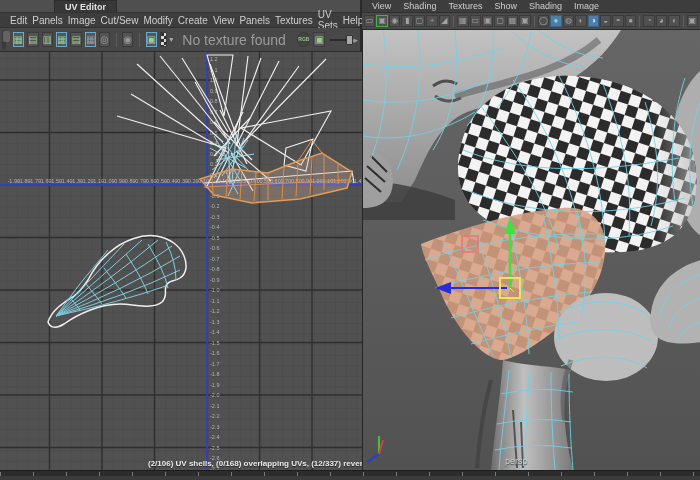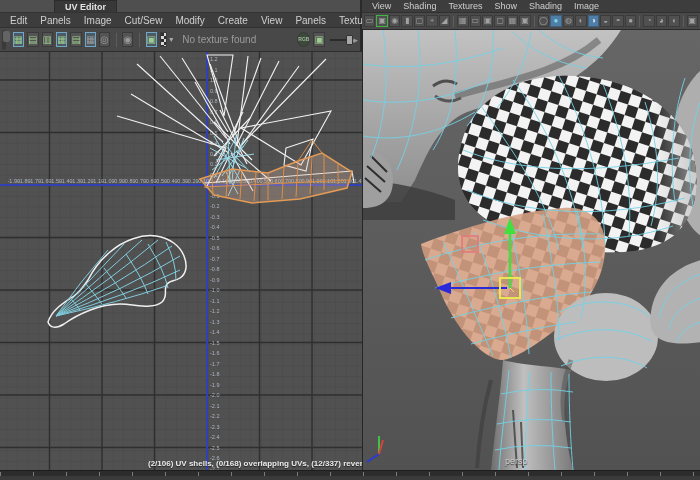--- a/index.html
+++ b/index.html
@@ -3,33 +3,33 @@
 <meta charset="utf-8">
 <style>
   html,body{margin:0;padding:0;background:#3a3a3a;}
   *{box-sizing:border-box;font-family:"Liberation Sans","DejaVu Sans",sans-serif;}
   .app{position:relative;width:700px;height:476px;background:#444;overflow:hidden;}
 
   
   .left-pane{position:absolute;left:0;top:0;width:362px;height:470px;background:#494949;border-right:2px solid #2a2a2a;}
   .uv-titlebar{height:13px;background:#4f4f4f;display:flex;align-items:stretch;border-bottom:1px solid #333;}
   .uv-tab{margin-left:54px;background:#383838;color:#e2e2e2;font-size:9px;font-weight:bold;padding:1px 10px 0 10px;border:1px solid #2c2c2c;border-bottom:none;}
-  .uv-menubar{height:15px;background:#3d3d3d;display:flex;align-items:center;gap:13px;padding:0 0 0 10px;border-bottom:1px solid #313131;}
+  .uv-menubar{height:15px;background:#3d3d3d;display:flex;align-items:center;gap:5px;padding:0 0 0 10px;border-bottom:1px solid #313131;}
   .uv-menubar span{font-size:10px;color:#cfcfcf;cursor:default;}
   .uv-toolbar{position:relative;height:24px;background:#484848;display:flex;align-items:center;gap:3px;padding:0 4px 0 2px;border-bottom:1px solid #2e2e2e;}
   .lscroll{width:9px;height:20px;background:#3a3a3a;border-radius:2px;position:relative;margin-right:4px;}
   .lscroll i{position:absolute;left:1px;top:1px;width:7px;height:11px;background:#646464;border-radius:2px;}
   .tbico{width:15px;height:15px;background:#545454;border:1px solid #3a3a3a;color:#9a9a9a;font-size:10px;line-height:13px;text-align:center;display:inline-block;cursor:default;}
   .tbico.g{color:#9ccc8f;}
   .tbico.sel{border:1px solid #6ea7c8;background:#4d5a64;}
   .tbico.checker{background:repeating-conic-gradient(#d8d8d8 0 25%, #2e2e2e 0 50%) 0 0/6px 6px;}
   .tbico.rgbico{border-radius:50%;background:#3c4a3a;color:#9fb79d;font-size:5px;font-weight:bold;line-height:13px;}
   .caret{color:#aaa;font-size:8px;margin-left:-1px;}
   .sep{width:1px;height:14px;background:#5c5c5c;margin:0 3px;display:inline-block;}
-  .tex-field{font-size:10px;color:#9b9b9b;padding:0 6px;min-width:118px;}
+  .tex-field{font-size:14px;color:#9b9b9b;padding:0 6px;min-width:118px;}
   .slider{position:relative;width:40px;height:14px;margin-left:2px;}
   .slider .track{position:absolute;left:0;right:0;top:6px;height:2px;background:#2b2b2b;}
   .slider .thumb{position:absolute;left:16px;top:2px;width:7px;height:10px;background:#a8a8a8;border:1px solid #333;border-radius:1px;}
   .chevrons{color:#9a9a9a;font-size:9px;letter-spacing:-2px;margin-left:2px;}
   .uv-canvas{position:absolute;left:0;top:52px;width:362px;height:418px;background:#515151;overflow:hidden;}
   .uv-status{position:absolute;left:148px;top:407px;font-size:8px;font-weight:bold;color:#ececec;text-shadow:0 1px 1px #222;white-space:nowrap;}
 
   
   .right-pane{position:absolute;left:362px;top:0;width:338px;height:470px;background:#3d3d3d;}
   .vp-menubar{height:13px;background:#3d3d3d;display:flex;align-items:center;gap:12px;padding:0 0 0 10px;border-bottom:1px solid #303030;}

